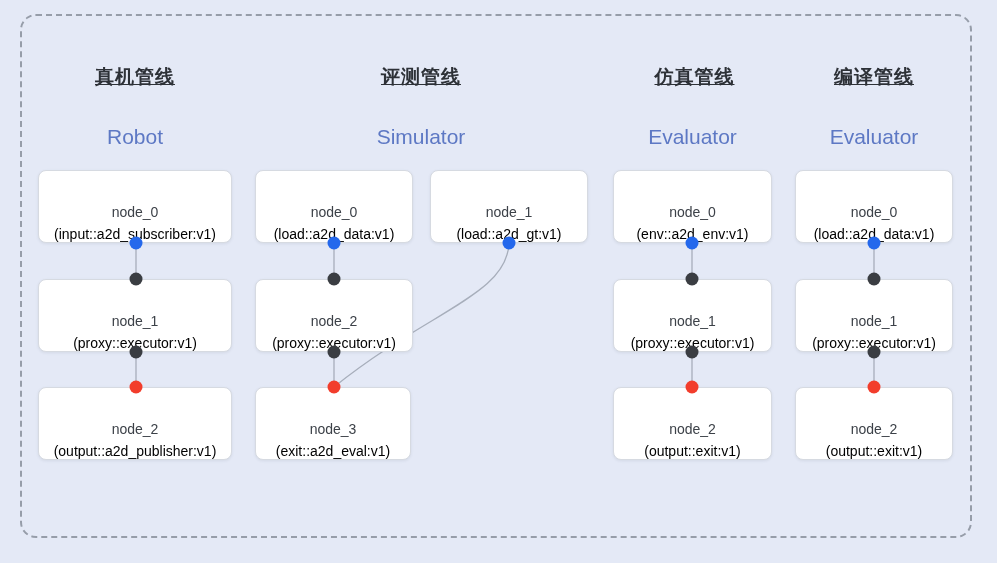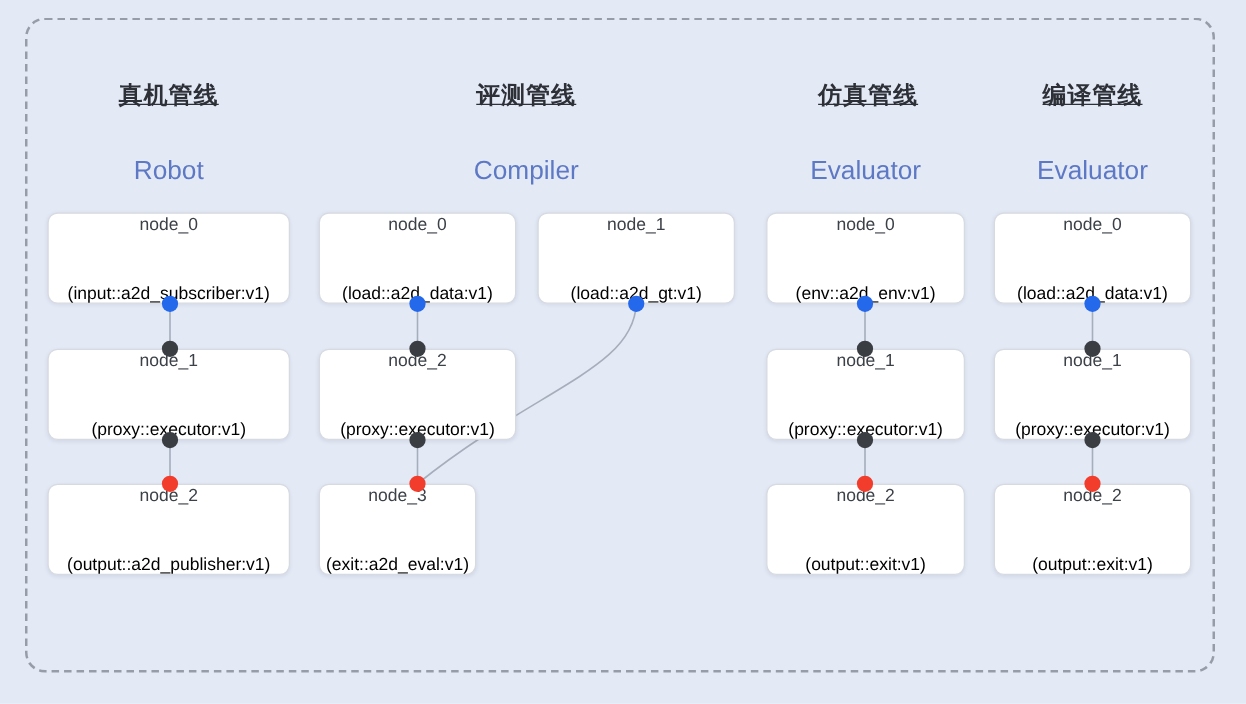--- a/index.html
+++ b/index.html
@@ -30,21 +30,21 @@
     text-align:center; line-height:28px;
   }
   .node {
     position:absolute;
     box-sizing:border-box;
     background:#ffffff;
     border:1px solid #d6dae1;
     border-radius:8px;
     box-shadow:0 1px 3px rgba(70,80,100,0.10);
     display:flex; flex-direction:column;
-    align-items:center; justify-content:space-between;
+    align-items:center; justify-content:flex-end;
     gap:6px;
     z-index:2;
   }
   .node .nname { font-size:14px; color:#3c4148; }
   .node .ntype { font-size:14px; color:#000000; }
   .edges { position:absolute; left:0; top:0; z-index:1; }
   .dot {
     position:absolute; width:13px; height:13px;
     border-radius:50%;
     transform:translate(-50%,-50%);
@@ -74,21 +74,21 @@
       <line x1="874" y1="352" x2="874" y2="387"></line>
     </g>
   </svg>
 
   <div class="cn-title" style="left:38px;width:194px">真机管线</div>
   <div class="cn-title" style="left:255px;width:332px">评测管线</div>
   <div class="cn-title" style="left:615px;width:159px">仿真管线</div>
   <div class="cn-title" style="left:795px;width:158px">编译管线</div>
 
   <div class="en-title" style="left:38px;width:194px">Robot</div>
-  <div class="en-title" style="left:255px;width:332px">Compiler</div>
+  <div class="en-title" style="left:255px;width:332px">Simulator</div>
   <div class="en-title" style="left:613px;width:159px">Evaluator</div>
   <div class="en-title" style="left:795px;width:158px">Evaluator</div>
 
   <div class="node" style="left:38px;top:170px;width:194px;height:73px">
     <div class="nname">node_0</div>
     <div class="ntype">(input::a2d_subscriber:v1)</div>
   </div>
   <div class="node" style="left:38px;top:279px;width:194px;height:73px">
     <div class="nname">node_1</div>
     <div class="ntype">(proxy::executor:v1)</div>
@@ -103,21 +103,21 @@
     <div class="ntype">(load::a2d_data:v1)</div>
   </div>
   <div class="node" style="left:430px;top:170px;width:158px;height:73px">
     <div class="nname">node_1</div>
     <div class="ntype">(load::a2d_gt:v1)</div>
   </div>
   <div class="node" style="left:255px;top:279px;width:158px;height:73px">
     <div class="nname">node_2</div>
     <div class="ntype">(proxy::executor:v1)</div>
   </div>
-  <div class="node" style="left:255px;top:387px;width:126px;height:73px">
+  <div class="node" style="left:255px;top:387px;width:156px;height:73px">
     <div class="nname">node_3</div>
     <div class="ntype">(exit::a2d_eval:v1)</div>
   </div>
 
   <div class="node" style="left:613px;top:170px;width:159px;height:73px">
     <div class="nname">node_0</div>
     <div class="ntype">(env::a2d_env:v1)</div>
   </div>
   <div class="node" style="left:613px;top:279px;width:159px;height:73px">
     <div class="nname">node_1</div>

